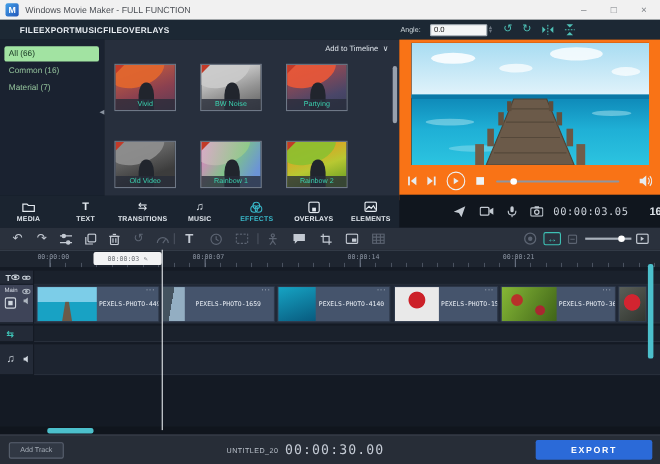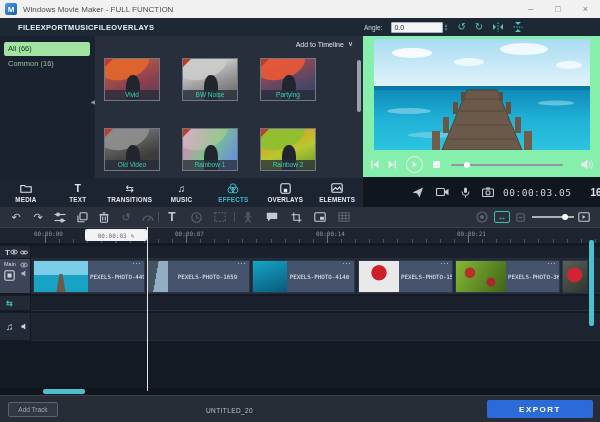--- a/index.html
+++ b/index.html
@@ -40,21 +40,21 @@
   .fx-label{position:absolute;bottom:0;left:0;right:0;height:10px;line-height:10px;text-align:center;font-size:6.5px;color:#3bd0ae;background:rgba(38,44,56,.78);}
   .t-vivid{background:linear-gradient(160deg,#c05a40 15%,#8a4050 60%,#5a3c55);} .t-vivid .um{background:#e2662e;}
   .t-bw{background:linear-gradient(160deg,#d9d9d9 15%,#939393 60%,#5e5e5e);} .t-bw .um{background:#cacaca;}
   .t-party{background:linear-gradient(160deg,#a84a4e 10%,#4a4668 70%,#38405c);} .t-party .um{background:#e85838;}
   .t-old{background:linear-gradient(160deg,#767676 15%,#3c3c3c 70%);} .t-old .um{background:#8e8e8e;}
   .t-rb1{background:linear-gradient(120deg,#d987c0 10%,#7ec489 48%,#6b94d6 85%);} .t-rb1 .um{background:linear-gradient(120deg,#e8a8d6,#86d07e);}
   .t-rb2{background:linear-gradient(160deg,#e8961e 12%,#b8c832 55%,#74a426 88%);} .t-rb2 .um{background:#8cc030;}
   .fx-scroll{position:absolute;right:2px;top:24px;width:4px;height:52px;background:#97a0ac;border-radius:2px;}
 
   
-  .rpanel{position:absolute;left:363px;top:36px;width:237px;height:146px;background:#86efac;}
+  .rpanel{position:absolute;left:363px;top:36px;width:237px;height:146px;background:#f97316;}
   .preview{position:absolute;left:11px;top:3px;width:216px;height:111px;background:#000;}
   .transport{position:absolute;left:0;top:116px;width:237px;height:25px;display:flex;align-items:center;color:#e7ebef;}
   .tr-btn{display:flex;align-items:center;justify-content:center;}
   .playcirc{width:17px;height:17px;border:1.4px solid #eef2f5;border-radius:50%;display:flex;align-items:center;justify-content:center;}
   .stopsq{width:7px;height:7px;background:#eef2f5;}
   .seek{position:relative;width:112px;height:2px;background:#8d96a2;border-radius:1px;}
   .seek .knob{position:absolute;left:12%;top:-2px;width:6px;height:6px;border-radius:50%;background:#fff;}
   .ctl2{position:absolute;left:0;top:141px;width:237px;height:30px;background:#10161e;display:flex;align-items:center;color:#c3cad2;}
   .tc{font-family:"DejaVu Sans Mono",monospace;font-size:9.5px;color:#ccd2da;letter-spacing:.5px;}
   .ar{font-size:10px;font-weight:bold;color:#dde2e8;}
@@ -156,20 +156,21 @@
             <line x1="0.5" y1="6" x2="9.5" y2="6" stroke="currentColor" stroke-width="1" stroke-dasharray="1.5 1.2"></line>
           </svg>
       </span>
     </div>
   </div>
 
   <div class="sidebar">
     <div style="height:6px"></div>
     <div class="side-item sel">All (66)</div>
     <div class="side-item">Common (16)</div>
+    <div class="side-item">Material (7)</div>
     <span class="side-collapse">◀</span>
   </div>
 
   <div class="effects">
     <div class="addtl">
       <span>Add to Timeline</span>
       <span>∨</span>
     </div>
     <div class="fx-card" style="left:9px;top:22px">
       <div class="fx-thumb t-vivid">
@@ -576,16 +577,17 @@
   </div>
   <div class="playhead"></div>
 
   <div class="vscroll"></div>
   <div class="hstrip"></div>
   <div class="hscroll"></div>
 
   <div class="bbar">
     <div class="addtrack">Add Track</div>
     <span class="projname">UNTITLED_20</span>
+    <span class="dur">00:00:30.00</span>
     <div class="export">EXPORT</div>
   </div>
 
 </div>
 
 </body></html>

